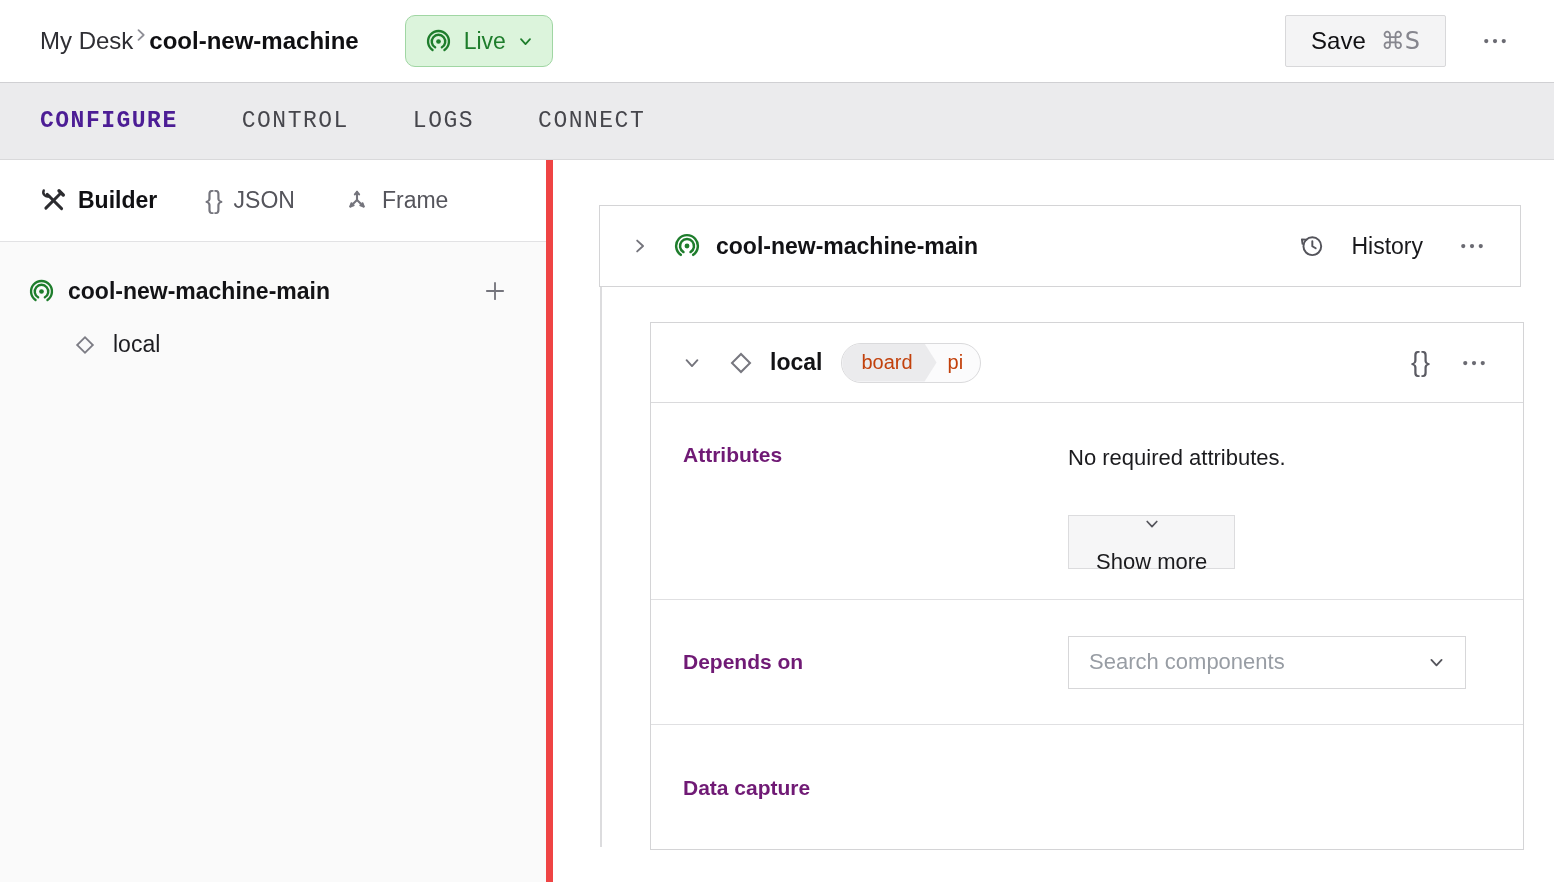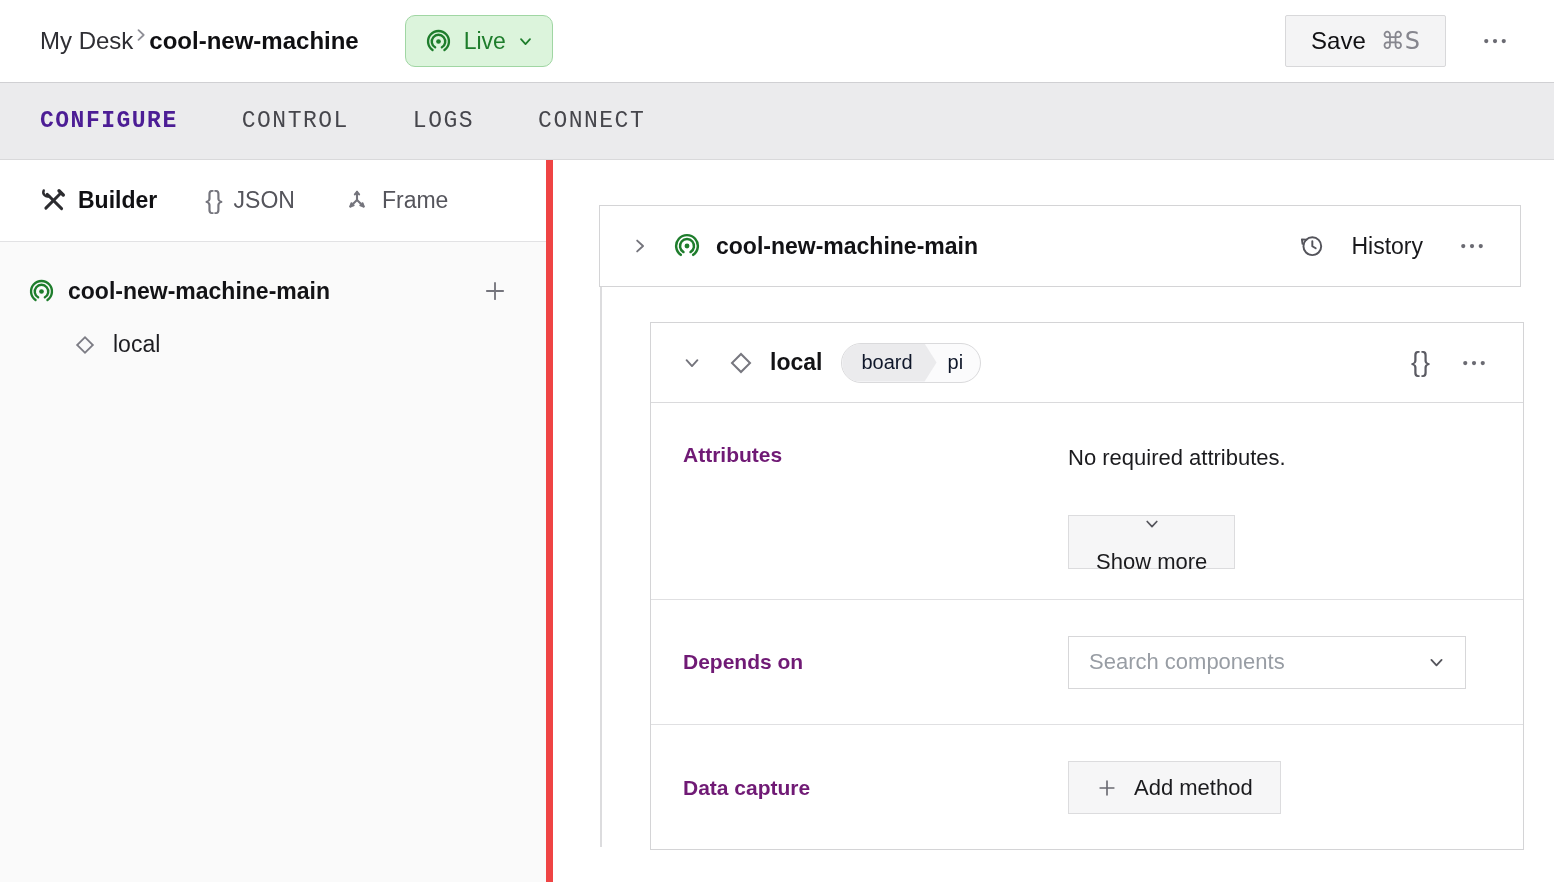--- a/index.html
+++ b/index.html
@@ -59,21 +59,21 @@
   .part-card .icon-btn { margin-left:30px; }
 
   .connector { position:absolute; left:47px; top:127px; width:2px; height:560px; background:#dcdcde; }
 
   .component-card { position:absolute; left:97px; top:162px; width:874px; height:528px;
     background:#fff; border:1px solid #d4d4d6; }
   .comp-header { height:80px; display:flex; align-items:center; padding:0 30px; border-bottom:1px solid #dadadc; }
   .comp-name { font-size:23px; font-weight:700; color:#121215; margin-left:14px; }
   .comp-header .diamond { margin-left:23px; color:#77777f; }
   .pill { margin-left:19px; height:40px; border:1px solid #dadadc; border-radius:20px; overflow:hidden;
-    display:flex; align-items:stretch; background:#fbfbfc; font-size:20px; color:#0f172a; }
+    display:flex; align-items:stretch; background:#fbfbfc; font-size:20px; color:#c2410c; }
   .pill-type { background:#ebebed; display:flex; align-items:center; padding:0 24px 0 19px;
     clip-path:polygon(0 0, calc(100% - 12px) 0, 100% 50%, calc(100% - 12px) 100%, 0 100%); }
   .pill-model { display:flex; align-items:center; padding:0 17px 0 11px; }
   .comp-header-right { margin-left:auto; display:flex; align-items:center; gap:20px; }
   .braces-btn { font-size:27px; color:#5b5b63; letter-spacing:1px; padding:0 4px; }
 
   .section { display:grid; grid-template-columns:385px 1fr; padding:0 32px; }
   .section + .section { border-top:1px solid #e0e0e2; }
   .sec-label { font-size:21px; font-weight:700; color:#701a75; }
   .sec-attributes { height:196px; padding-top:40px; }
@@ -306,28 +306,18 @@
             <span class="chev">
               <svg width="17" height="17" viewBox="0 0 16 16" fill="none" stroke="currentColor" stroke-width="1.7" stroke-linecap="round" stroke-linejoin="round">
                   <path d="M3.2 5.5 L8 10.7 L12.8 5.5"></path>
                 </svg>
             </span>
           </div>
         </div>
 
         <div class="section sec-capture">
           <span class="sec-label">Data capture</span>
-          <div>
-            <button class="ghost-btn add-method-btn">
-              <span class="plus">
-                <svg width="22" height="22" viewBox="0 0 24 24" fill="none" stroke="currentColor" stroke-width="1.8" stroke-linecap="round">
-                    <path d="M12 4.5 V19.5 M4.5 12 H19.5"></path>
-                  </svg>
-              </span>
-              <span>Add method</span>
-            </button>
-          </div>
         </div>
       </section>
 
     </main>
   </div>
 </div>
 
 </body></html>

